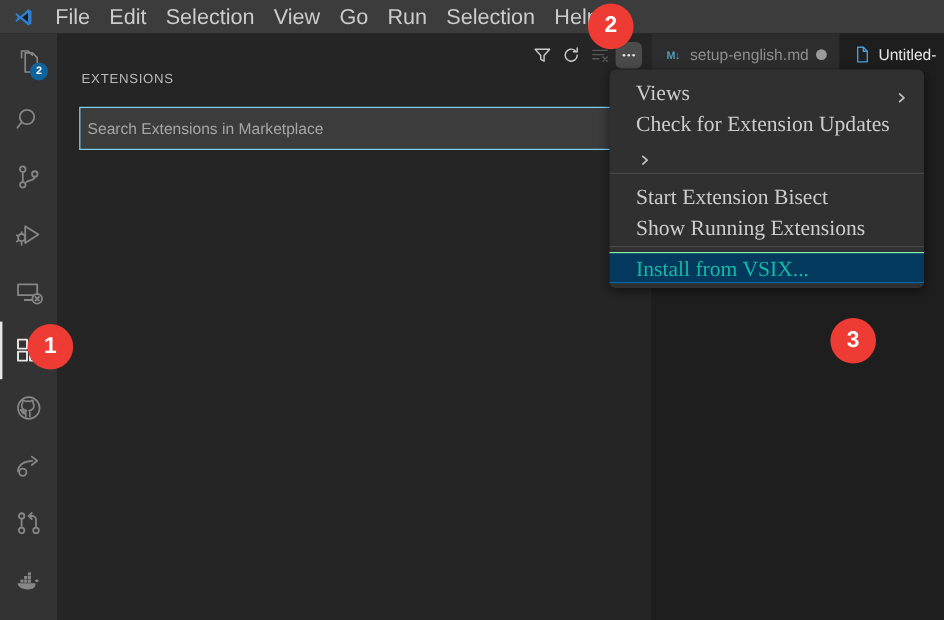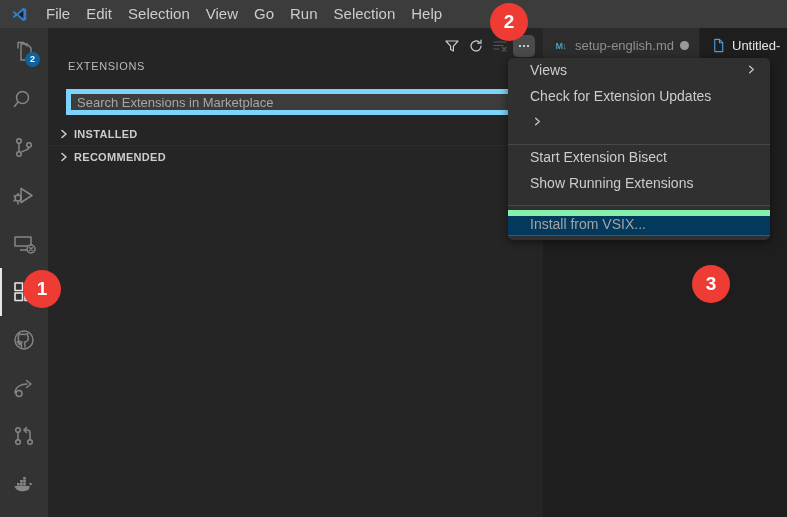--- a/index.html
+++ b/index.html
@@ -15,21 +15,21 @@
   
   .titlebar {
     position: absolute; left: 0; top: 0; width: 787px; height: 28px;
     background: #3c3c3c;
     display: flex; align-items: center;
   }
   .vscode-logo { width: 38px; height: 28px; display: flex; align-items: center; justify-content: center; }
   .vscode-logo svg { width: 17px; height: 17px; display: block; }
   .menubar { display: flex; align-items: center; height: 28px; }
   .menu-item {
-    font-size: 15px; color: #cccccc; padding: 0 8px; height: 22px;
+    font-size: 18px; color: #cccccc; padding: 0 8px; height: 22px;
     line-height: 22px; white-space: nowrap; cursor: default;
   }
 
   
   .activitybar {
     position: absolute; left: 0; top: 28px; width: 48px; height: 489px;
     background: #333333;
   }
   .act-item {
     position: relative; width: 48px; height: 48px;
@@ -73,21 +73,21 @@
     display: flex; align-items: center; justify-content: center; cursor: pointer;
   }
   .act-btn svg { width: 16px; height: 16px; display: block; }
   .act-btn.enabled svg { stroke: #cccccc; fill: none; }
   .act-btn.disabled svg { stroke: #585858; fill: none; }
   .act-btn.pressed { background: #4b4b4b; }
   .act-btn.pressed svg { stroke: #e8e8e8; }
 
   .search-wrap { padding: 6px 18px 0 18px; }
   .search-box {
-    height: 26px; background: #3c3c3c; border: 5px solid #7dd3fc;
+    height: 36px; background: #3c3c3c; border: 1px solid #7dd3fc;
     display: flex; align-items: center; padding: 0 6px;
   }
   .search-box input {
     flex: 1; background: transparent; border: none; outline: none;
     color: #cccccc; font-size: 13px; font-family: "Liberation Sans", sans-serif;
   }
   .search-box input::placeholder { color: #a6a6a6; }
 
   .tree { margin-top: 8px; }
   .tree-section {
@@ -129,30 +129,30 @@
   
   .context-menu {
     position: absolute; left: 508px; top: 58px; width: 262px;
     background: #303031;
     border-radius: 5px;
     box-shadow: 0 2px 8px rgba(0,0,0,.5);
     padding: 4px 0;
     z-index: 40;
   }
   .cm-item {
-    height: 26px; display: flex; align-items: flex-start;
-    padding: 0 12px 0 22px; font-size: 14px; color: #cccccc;
-    cursor: pointer; position: relative;
+    height: 26px; display: flex; align-items: flex-end;
+    padding: 0 12px 0 22px; font-size: 18px; color: #cccccc;
+    cursor: pointer; position: relative; font-family: Liberation Serif, serif;
   }
   .cm-item .cm-label { flex: 1; white-space: nowrap; }
   .cm-item .cm-chevron { width: 14px; height: 14px; display: flex; align-items: center; justify-content: center; }
   .cm-item .cm-chevron svg { width: 11px; height: 11px; stroke: #c5c5c5; fill: none; }
   .cm-item.selected {
-    background: #04395e; color: #a3a3a3;
-    border-top: 6px solid #86efac; border-bottom: 1px solid #0e639c;
+    background: #04395e; color: #14b8a6;
+    border-top: 1px solid #86efac; border-bottom: 1px solid #0e639c;
   }
   .cm-sep { height: 1px; background: #484848; margin: 4px 0; }
 
   
   .anno {
     position: absolute; width: 38px; height: 38px; border-radius: 50%;
     background: #ee3b33; color: #ffffff;
     font-size: 19px; font-weight: bold;
     display: flex; align-items: center; justify-content: center;
     font-family: "Liberation Sans", sans-serif;
@@ -343,38 +343,20 @@
         </span>
       </div>
     </div>
 
     <div class="search-wrap">
       <div class="search-box">
         <input type="text" placeholder="Search Extensions in Marketplace" style="">
       </div>
     </div>
 
-    <div class="tree">
-      <div class="tree-section">
-        <span class="twisty">
-          <svg viewBox="0 0 12 12" stroke-width="1.6" stroke-linecap="round" stroke-linejoin="round">
-            <path d="M4 2.5 8 6l-4 3.5"></path>
-          </svg>
-        </span>
-        <span class="tree-label">INSTALLED</span>
-      </div>
-      <div class="tree-section">
-        <span class="twisty">
-          <svg viewBox="0 0 12 12" stroke-width="1.6" stroke-linecap="round" stroke-linejoin="round">
-            <path d="M4 2.5 8 6l-4 3.5"></path>
-          </svg>
-        </span>
-        <span class="tree-label">RECOMMENDED</span>
-      </div>
-    </div>
   </div>
 
   <div class="editor-area">
     <div class="tabbar">
 
       <div class="tab inactive">
         <span class="tab-icon">
           <span class="md-badge">M↓</span>
         </span>
         <span>setup-english.md</span>

